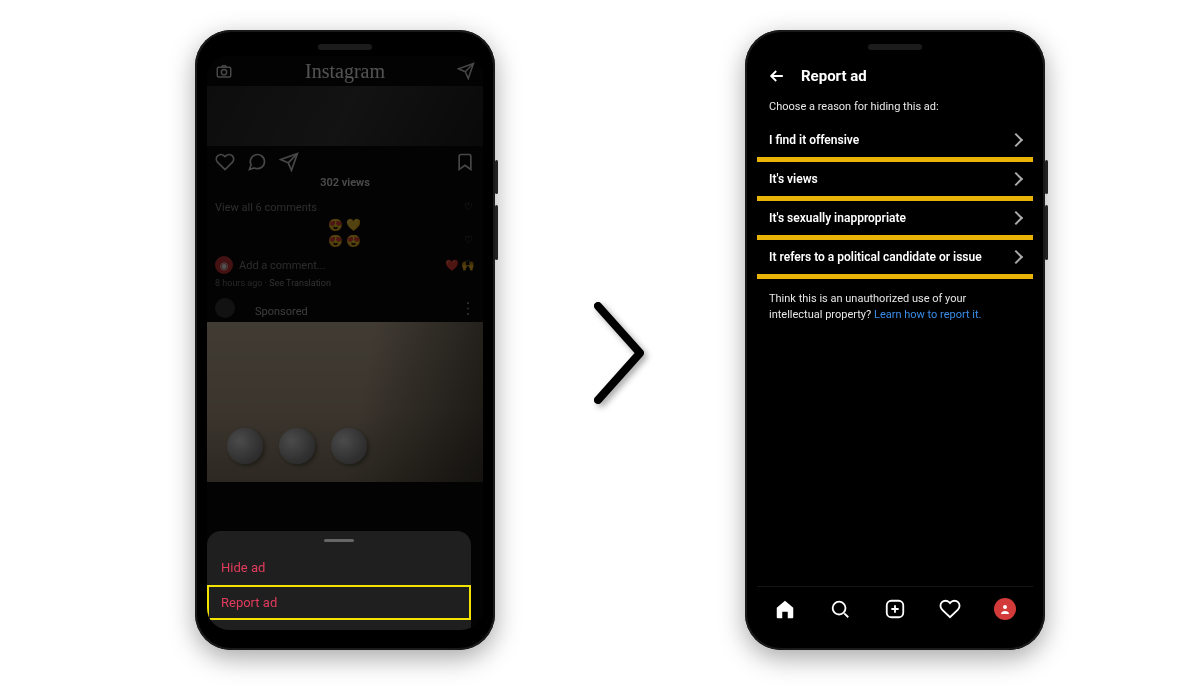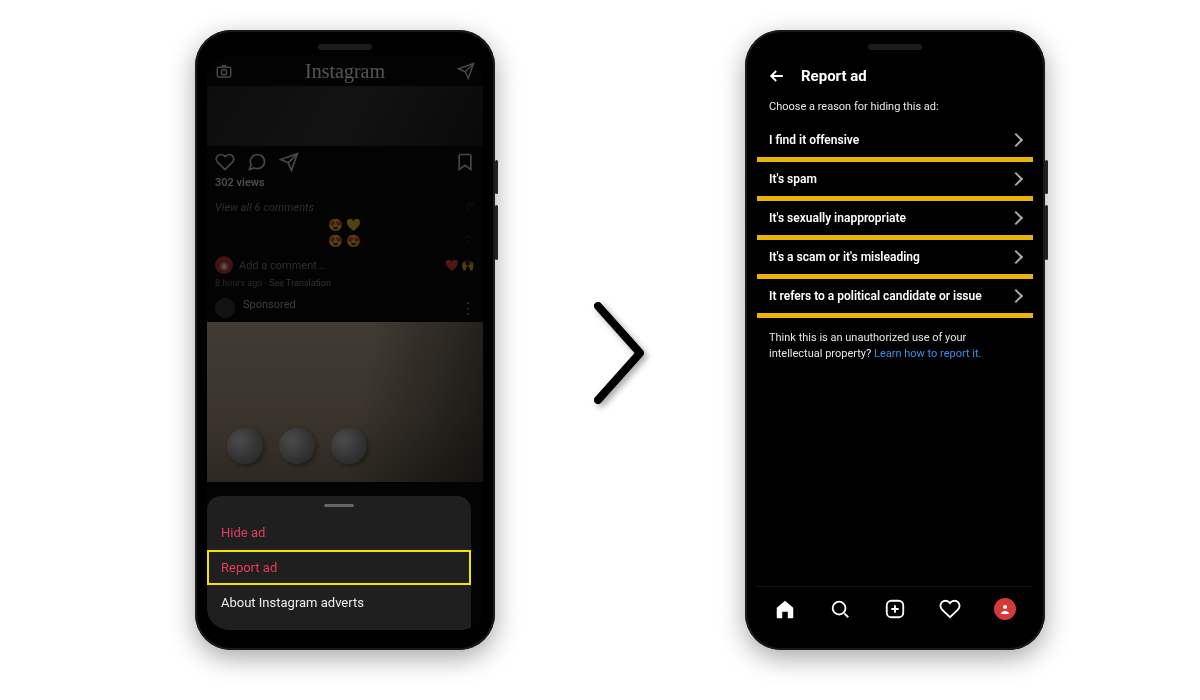--- a/index.html
+++ b/index.html
@@ -37,32 +37,32 @@
   
   .left-phone { left:195px; top:30px; }
   .feed-wrapper { position:absolute; inset:0; background:#0c0c0c; }
   .topbar { height:30px; display:flex; align-items:center; justify-content:space-between; padding:0 8px; }
   .ig-logo { font-family: "Brush Script MT", cursive; font-size:20px; font-weight:500; color:#fff; }
   .icon { display:inline-flex; }
   .icon svg { display:block; }
   .hero-img { height:60px; background:linear-gradient(120deg,#2a2a2a 0%, #3b3b3b 50%, #1e1e1e 100%); }
   .post-actions { display:flex; align-items:center; justify-content:space-between; padding:6px 8px 2px; }
   .post-actions .leftset { display:flex; gap:12px; }
-  .views { padding:2px 8px 6px; font-weight:600; font-size:11px; color:#e6e6e6; }
+  .views { padding:2px 8px 6px; font-weight:600; font-size:11px; color:#e6e6e6;text-align:center; }
   .comments-link { padding:6px 8px 2px; color:#8a8a8a; font-size:11px; }
   .emoji-row { padding:2px 8px; display:flex; gap:4px; justify-content:center; font-size:12px; }
   .emoji-row2 { padding:0 8px 4px; display:flex; gap:4px; justify-content:center; font-size:12px; }
   .comment-line { display:flex; align-items:center; justify-content:space-between; padding:4px 8px; }
   .comment-line .av { width:18px; height:18px; border-radius:50%; background:#d33a3a; display:flex; align-items:center; justify-content:center; font-size:10px; color:#fff; margin-right:6px;}
   .comment-inner { display:flex; align-items:center; flex:1; color:#888; font-size:11px;}
   .comment-ic { display:flex; gap:6px; font-size:11px; }
   .timeline { padding:0 8px 6px; color:#777; font-size:9px; }
   .timeline a { color:#999; }
   .sponsored-row { display:flex; align-items:center; justify-content:space-between; padding:4px 8px; }
-  .sp-left { display:flex; align-items:flex-start; gap:8px; }
+  .sp-left { display:flex; align-items:flex-end; gap:20px; }
   .sp-av { width:20px; height:20px; border-radius:50%; background:#3a3a3a; }
   .sp-label { color:#bbb; font-size:11px; }
   .sp-dots { color:#888; font-size:16px; line-height:1; letter-spacing:-1px; transform:rotate(90deg); }
   .ad-image {
     height:160px;
     background:
       linear-gradient(100deg, rgba(0,0,0,0) 55%, rgba(0,0,0,.55) 100%),
       linear-gradient(180deg,#c9b79e 0%, #b7a58d 55%, #8c7f6a 100%);
     position:relative;
   }
@@ -160,21 +160,21 @@
           </div>
           <span class="icon">
               <svg width="20" height="20" viewBox="0 0 24 24" fill="none" stroke="#ddd" stroke-width="2">
                 <path d="M19 21l-7-5-7 5V5a2 2 0 0 1 2-2h10a2 2 0 0 1 2 2z"></path>
               </svg>
             </span>
         </div>
 
         <div class="views">302 views</div>
 
-        <div class="comments-link" style="position:relative;font-style:italic;">
+        <div class="comments-link" style="position:relative;">
           <span>View all 6 comments</span>
           <span class="mini-heart" style="position:absolute; right:10px;">♡</span>
         </div>
         <div class="emoji-row">😍 💛</div>
         <div class="emoji-row2" style="position:relative;">
           <span>😍 😍</span>
           <span class="mini-heart" style="position:absolute; right:10px;">♡</span>
         </div>
 
         <div class="comment-line">
@@ -202,21 +202,20 @@
             <div class="disc d2"></div>
             <div class="disc d3"></div>
         </div>
 
         <div class="dim-overlay"></div>
 
         <div class="sheet">
           <div class="grab"></div>
           <div class="row">Hide ad</div>
           <div class="row highlight">Report ad</div>
-          <div class="row white">About Instagram adverts</div>
         </div>
 
       </div>
     </div>
   </div>
 
   <div class="big-arrow">
     <svg width="60" height="110" viewBox="0 0 60 110">
         <polyline points="8,8 50,55 8,102" fill="none" stroke="#000" stroke-width="8" stroke-linecap="round" stroke-linejoin="round"></polyline>
       </svg>
@@ -238,29 +237,25 @@
       </div>
 
       <div class="rp-sub">Choose a reason for hiding this ad:</div>
 
       <div>
         <div class="reason-row">
             <span>I find it offensive</span>
             <span class="chevron"></span>
           </div>
         <div class="reason-row">
-            <span>It's spam</span>
+            <span>It's views</span>
             <span class="chevron"></span>
           </div>
         <div class="reason-row">
             <span>It's sexually inappropriate</span>
-            <span class="chevron"></span>
-          </div>
-        <div class="reason-row">
-            <span>It's a scam or it's misleading</span>
             <span class="chevron"></span>
           </div>
         <div class="reason-row">
             <span>It refers to a political candidate or issue</span>
             <span class="chevron"></span>
           </div>
       </div>
 
       <div class="ip-note">
         <span>Think this is an unauthorized use of your intellectual property? </span><a href="#">Learn how to report it.</a>

